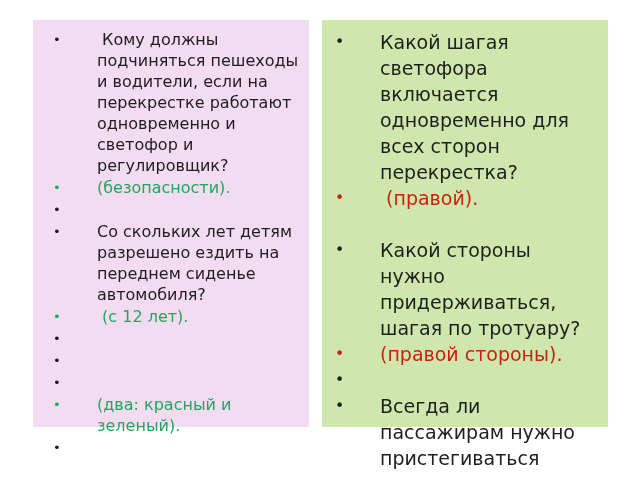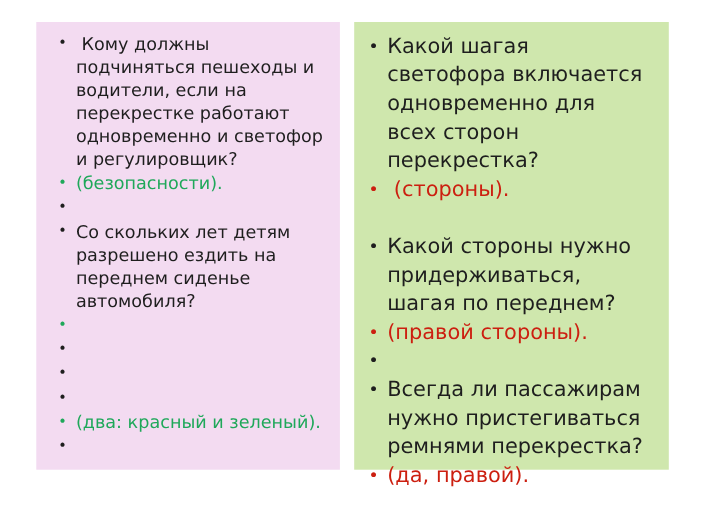--- a/index.html
+++ b/index.html
@@ -27,21 +27,21 @@
   .item { display: flex; align-items: flex-start; color: var(--question-color, #1e1e1e); }
   .panel.left  .item { padding-left: 20px; margin-bottom: 1px; }
   .panel.right .item { padding-left: 13px; }
   .bullet {
     flex: 0 0 16px;
     font-size: 0.82em;
     line-height: inherit;
     text-align: left;
   }
   .panel.right .bullet { flex: 0 0 17px; }
-  .txt { flex: 1; white-space: pre-wrap; }
+  .txt { flex: 1; white-space: pre-wrap; margin-left: 28px; }
   .item.empty { min-height: 21px; }
   .panel.right .item.empty { min-height: 26px; }
   .item.spacer { min-height: 26px; }
   .panel.left  .item.answer { color: var(--left-answer, #1fa85a); }
   .panel.right .item.answer { color: var(--right-answer, #cc1f10); }
 </style>
 </head>
 <body>
 
 <div class="slide">
@@ -58,20 +58,21 @@
     <div class="item empty">
       <span class="bullet">•</span>
       <span class="txt"></span>
     </div>
     <div class="item question">
       <span class="bullet">•</span>
       <span class="txt">Со скольких лет детям разрешено ездить на переднем сиденье автомобиля?</span>
     </div>
     <div class="item answer">
       <span class="bullet">•</span>
+      <span class="txt"> (с 12 лет).</span>
     </div>
     <div class="item empty">
       <span class="bullet">•</span>
       <span class="txt"></span>
     </div>
     <div class="item empty">
       <span class="bullet">•</span>
       <span class="txt"></span>
     </div>
     <div class="item question">
@@ -87,28 +88,28 @@
     </div>
   </section>
 
   <section class="panel right">
     <div class="item question">
       <span class="bullet">•</span>
       <span class="txt">Какой шагая светофора включается одновременно для всех сторон перекрестка?</span>
     </div>
     <div class="item answer">
       <span class="bullet">•</span>
-      <span class="txt"> (стороны).</span>
+      <span class="txt"> (правой).</span>
     </div>
     <div class="item spacer">
       <span class="txt"></span>
     </div>
     <div class="item question">
       <span class="bullet">•</span>
-      <span class="txt">Какой стороны нужно придерживаться, шагая по переднем?</span>
+      <span class="txt">Какой стороны нужно придерживаться, шагая по тротуару?</span>
     </div>
     <div class="item answer">
       <span class="bullet">•</span>
       <span class="txt">(правой стороны).</span>
     </div>
     <div class="item empty">
       <span class="bullet">•</span>
       <span class="txt"></span>
     </div>
     <div class="item question">

